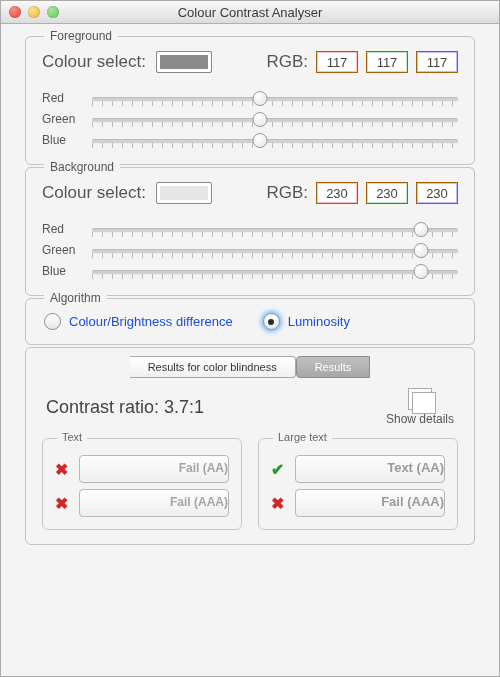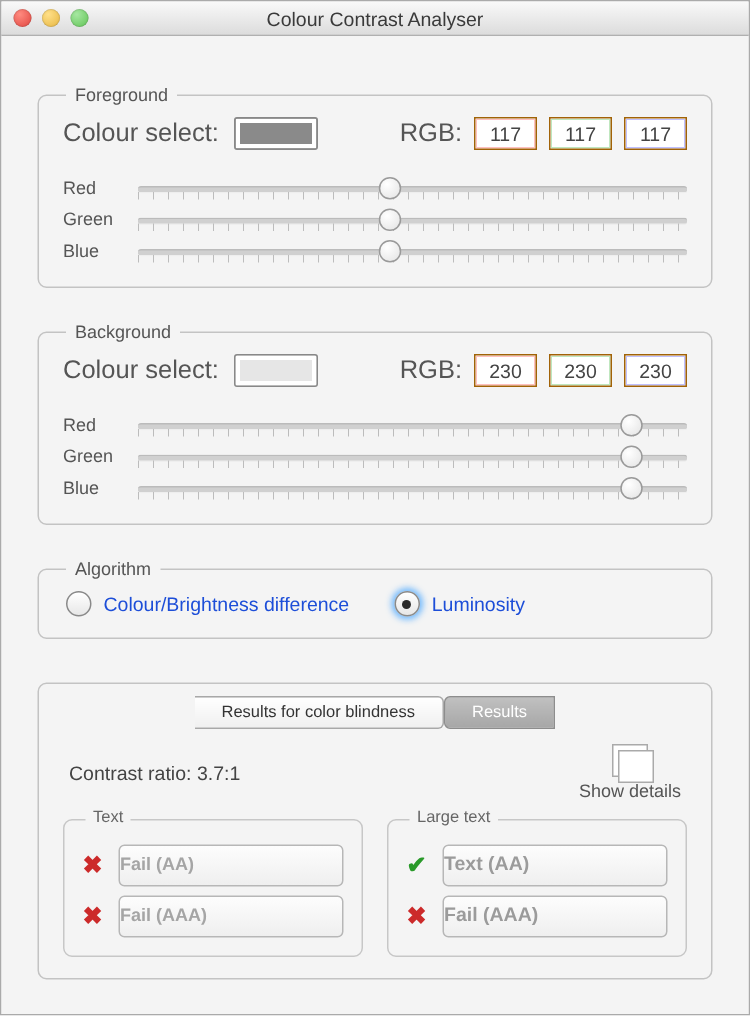--- a/index.html
+++ b/index.html
@@ -6,21 +6,21 @@
 body{width:500px;height:677px;box-sizing:border-box;}
 .window{width:500px;height:677px;background:#fff;border:1px solid #aaa;box-sizing:border-box;display:flex;flex-direction:column;}
 .titlebar{height:22px;background:linear-gradient(to bottom,#f9f9f9,#dcdcdc);border-bottom:1px solid #b0b0b0;display:flex;align-items:center;padding:0 8px;position:relative;}
 .traffic{display:flex;gap:7px;}
 .tl{width:12px;height:12px;border-radius:50%;box-shadow:inset 0 0 1px rgba(0,0,0,.4);}
 .tl.close{background:radial-gradient(circle at 35% 30%,#ff8b80,#e0443e);}
 .tl.min{background:radial-gradient(circle at 35% 30%,#ffe089,#e6b53f);}
 .tl.zoom{background:radial-gradient(circle at 35% 30%,#a6e7a1,#60c454);}
 .titletext{position:absolute;left:0;right:0;text-align:center;color:#3a3a3a;font-size:13px;pointer-events:none;}
 .content{flex:1;padding:10px 24px 20px 24px;background:#f4f4f4;overflow:hidden;}
-.group{border:1px solid #c3c3c3;border-radius:6px;padding:14px 16px 14px 16px;margin-top:29px;position:relative;background:#f4f4f4;}
+.group{border:1px solid #c3c3c3;border-radius:6px;padding:14px 16px 14px 16px;margin-top:2px;position:relative;background:#f4f4f4;}
 .group-label{position:absolute;top:-8px;left:18px;background:#f4f4f4;padding:0 6px;font-size:12px;color:#555;}
 .row-top{display:flex;align-items:center;gap:10px;}
 .lbl{font-size:17px;color:#555;}
 .swatch{width:54px;height:20px;border:1px solid #888;border-radius:2px;box-shadow:inset 0 0 0 3px #fff;}
 .rgb-wrap{margin-left:auto;display:flex;align-items:center;gap:8px;}
 .rgbbox{width:42px;height:22px;border:1px solid #a16207;background:#fff;text-align:center;font-size:13px;color:#444;box-sizing:border-box;padding:0;}
 .rgbbox.r{box-shadow:inset 0 0 0 1px rgba(255,0,0,.25);}
 .rgbbox.g{box-shadow:inset 0 0 0 1px rgba(0,160,0,.25);}
 .rgbbox.b{box-shadow:inset 0 0 0 1px rgba(0,0,255,.25);}
 .sliders{margin-top:14px;}
@@ -34,32 +34,32 @@
 .radio{display:flex;align-items:center;gap:8px;font-size:13px;color:#1d4ed8;}
 .rbtn{width:15px;height:15px;border-radius:50%;border:1px solid #8a8a8a;background:linear-gradient(#fff,#e7e7e7);display:flex;align-items:center;justify-content:center;}
 .rbtn.sel{box-shadow:0 0 4px 2px rgba(80,170,255,.8);}
 .rbtn .dot{width:6px;height:6px;border-radius:50%;background:#2b2b2b;}
 .tabs{display:flex;justify-content:center;margin-top:-10px;margin-bottom:8px;}
 .tab{height:20px;padding:0 18px;font-size:11px;line-height:20px;border:1px solid #a8a8a8;background:linear-gradient(#fff,#f0f0f0);}
 .tab.left{border-radius:4px 0 0 4px;}
 .tab.right{border-radius:0 4px 4px 0;border-left:none;}
 .tab.active{background:linear-gradient(#c0c0c0,#a7a7a7);color:#fff;border-color:#8d8d8d;}
 .results-top{display:flex;align-items:center;justify-content:space-between;margin:10px 4px 12px 4px;}
-.ratio{font-size:13px;color:#444;}
+.ratio{font-size:18px;color:#444;}
 .details{display:flex;flex-direction:column;align-items:center;gap:2px;font-size:12px;color:#555;}
 .details .docicon{width:22px;height:20px;border:1px solid #aaa;background:#fff;position:relative;}
 .details .docicon:before{content:"";position:absolute;right:-5px;top:3px;width:22px;height:20px;border:1px solid #aaa;background:#fff;}
 .result-cols{display:flex;gap:16px;}
 .rescol{flex:1;border:1px solid #c7c7c7;border-radius:6px;padding:10px 12px 12px 12px;position:relative;}
 .rescol .col-label{position:absolute;top:-8px;left:14px;background:#f4f4f4;padding:0 5px;font-size:11px;color:#666;}
 .resline{display:flex;align-items:center;gap:8px;margin-top:6px;}
 .mark{width:16px;font-size:16px;font-weight:bold;}
 .mark.pass{color:#2a9a2a;}
 .mark.fail{color:#cc2a2a;}
-.resbtn{flex:1;height:26px;border:1px solid #b7b7b7;border-radius:4px;background:linear-gradient(#fdfdfd,#efefef);text-align:left;line-height:24px;font-weight:bold;color:#a5a5a5;font-size:12px;}
+.resbtn{flex:1;height:26px;border:1px solid #b7b7b7;border-radius:4px;background:linear-gradient(#fdfdfd,#efefef);text-align:right;line-height:24px;font-weight:bold;color:#a5a5a5;font-size:12px;}
 .resbtn.big{font-size:13px;color:#9b9b9b;}
 </style>
 </head>
 <body>
 
 <div class="window">
   <div class="titlebar">
     <div class="traffic">
       <div class="tl close"></div>
       <div class="tl min"></div>

